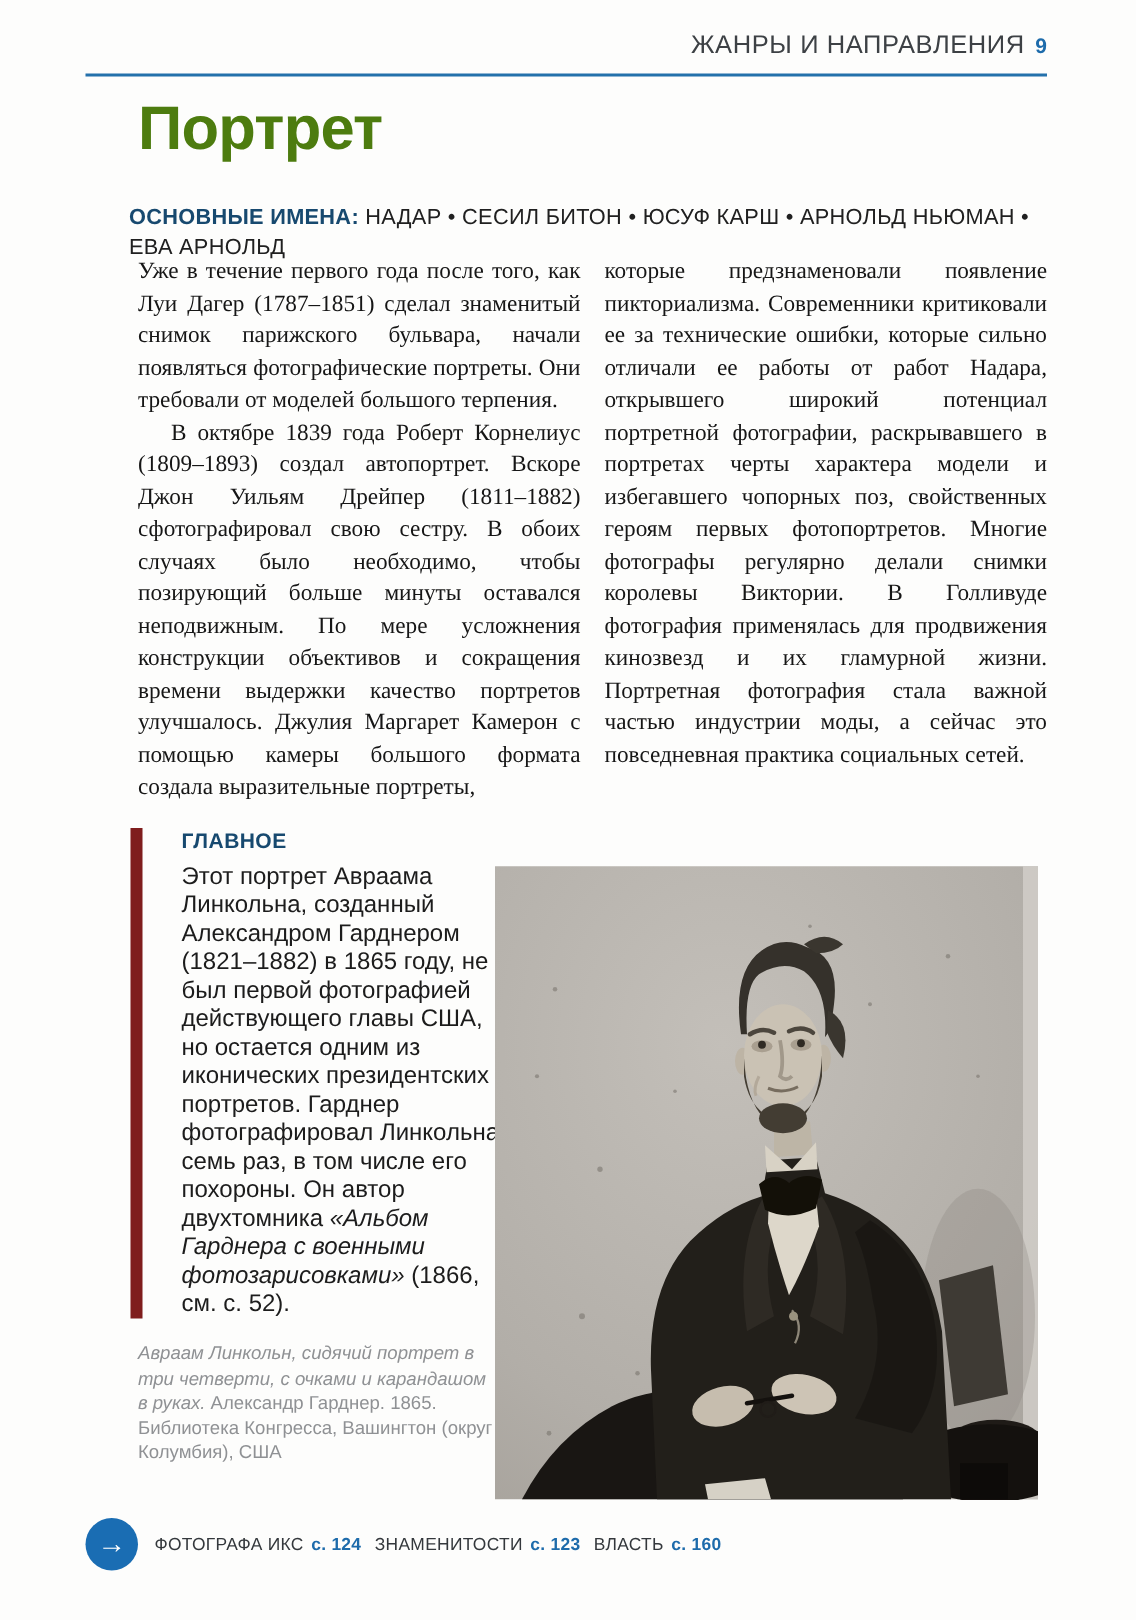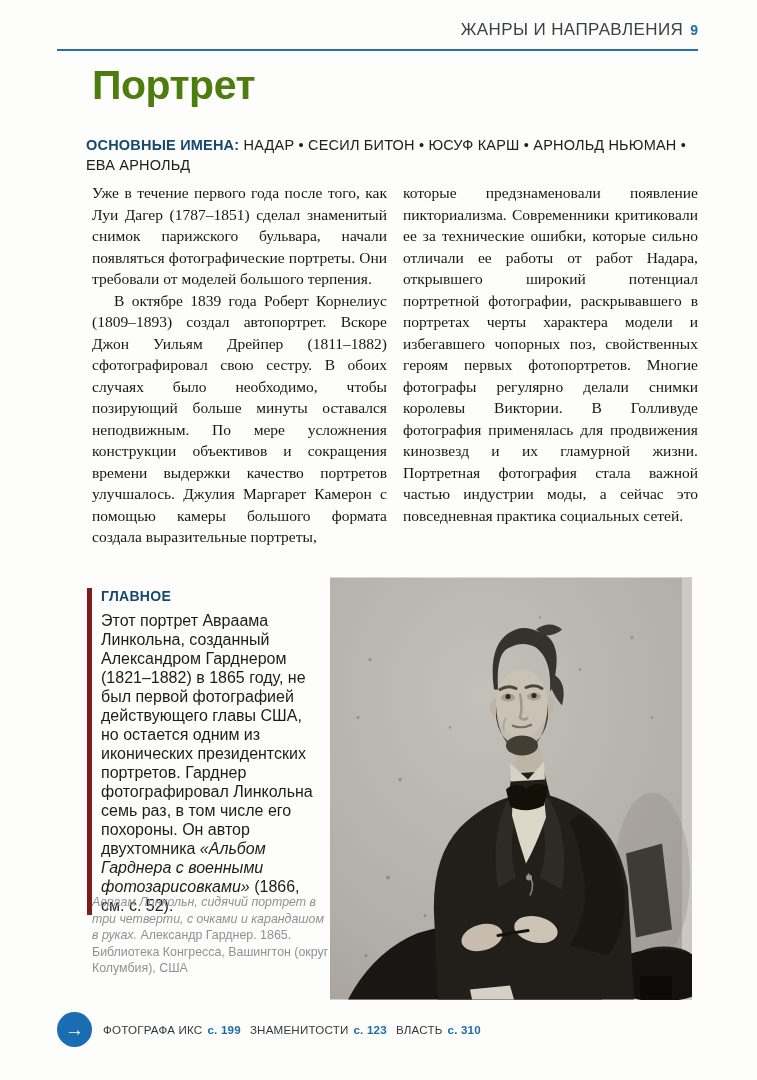--- a/index.html
+++ b/index.html
@@ -13,28 +13,28 @@
     border-bottom:2px solid #2471ab;padding-bottom:9px}
   .header-section{font-size:17px;color:#3d4145;letter-spacing:.4px}
   .header-page{font-size:14px;font-weight:bold;color:#1d6bab;margin-left:7px}
   
   .page-title{position:absolute;left:92px;top:62px;margin:0;font-size:41px;font-weight:bold;
     color:#4d7c0f;letter-spacing:-.5px}
   .names{position:absolute;left:82px;top:131px;width:600px;margin:4px;font-size:14.5px;
     line-height:1.38;color:#202020;letter-spacing:.2px}
   .names b{color:#17496f}
   
-  .columns{position:absolute;left:92px;top:182px;width:606px;display:flex;gap:16px}
+  .columns{position:absolute;left:92px;top:170px;width:606px;display:flex;gap:16px}
   .col{width:297px;font-family:"Liberation Serif",serif;font-size:15.5px;line-height:21.5px;
     text-align:justify;color:#161616}
   .col p{margin:0}
   .col p.indent{text-indent:22px}
   
-  .sidebar{position:absolute;left:87px;top:588px;width:212px;border-left:5px solid #7f1d1d;
-    padding-left:9px}
+  .sidebar{position:absolute;left:87px;top:552px;width:212px;border-left:8px solid #7f1d1d;
+    padding-left:26px}
   .sidebar h2{margin:0 0 7px;font-size:14px;color:#17496f;letter-spacing:.3px}
   .sidebar p{margin:0;font-size:16px;line-height:19px;font-weight:500;color:#1c1c1c}
   
   .caption{position:absolute;left:92px;top:894px;width:240px;margin:0;font-size:12.4px;
     line-height:16.5px;color:#8f9194}
   
   .photo{position:absolute;left:330px;top:577px;width:362px;height:423px;margin:0}
   .photo svg{display:block;width:100%;height:100%}
   
   .page-footer{position:absolute;left:57px;top:1012px;width:648px;display:flex;
@@ -158,15 +158,15 @@
       <path d="M168,358 l30,-5" stroke="#14110e" stroke-width="3" stroke-linecap="round"></path>
       <circle cx="182" cy="362" r="5" fill="none" stroke="#201c18" stroke-width="1.5"></circle>
     </g>
     <path d="M140,412 L180,408 L184,422 L142,422 Z" fill="#d6d1c6"></path>
   </svg>
 </figure>
 
 <footer class="page-footer">
   <div class="arrow-btn">→</div>
   <div class="f-lines">
-    <div class="f-line"><span class="f-entry"><span class="f-label">ФОТОГРАФА ИКС</span><span class="f-page">с. 199</span></span><span class="f-entry"><span class="f-label">ЗНАМЕНИТОСТИ</span><span class="f-page">с. 123</span></span><span class="f-entry"><span class="f-label">ВЛАСТЬ</span><span class="f-page">с. 310</span></span></div>
+    <div class="f-line"><span class="f-entry"><span class="f-label">ФОТОГРАФА ИКС</span><span class="f-page">с. 124</span></span><span class="f-entry"><span class="f-label">ЗНАМЕНИТОСТИ</span><span class="f-page">с. 123</span></span><span class="f-entry"><span class="f-label">ВЛАСТЬ</span><span class="f-page">с. 160</span></span></div>
   </div>
 </footer>
 
 </body></html>

